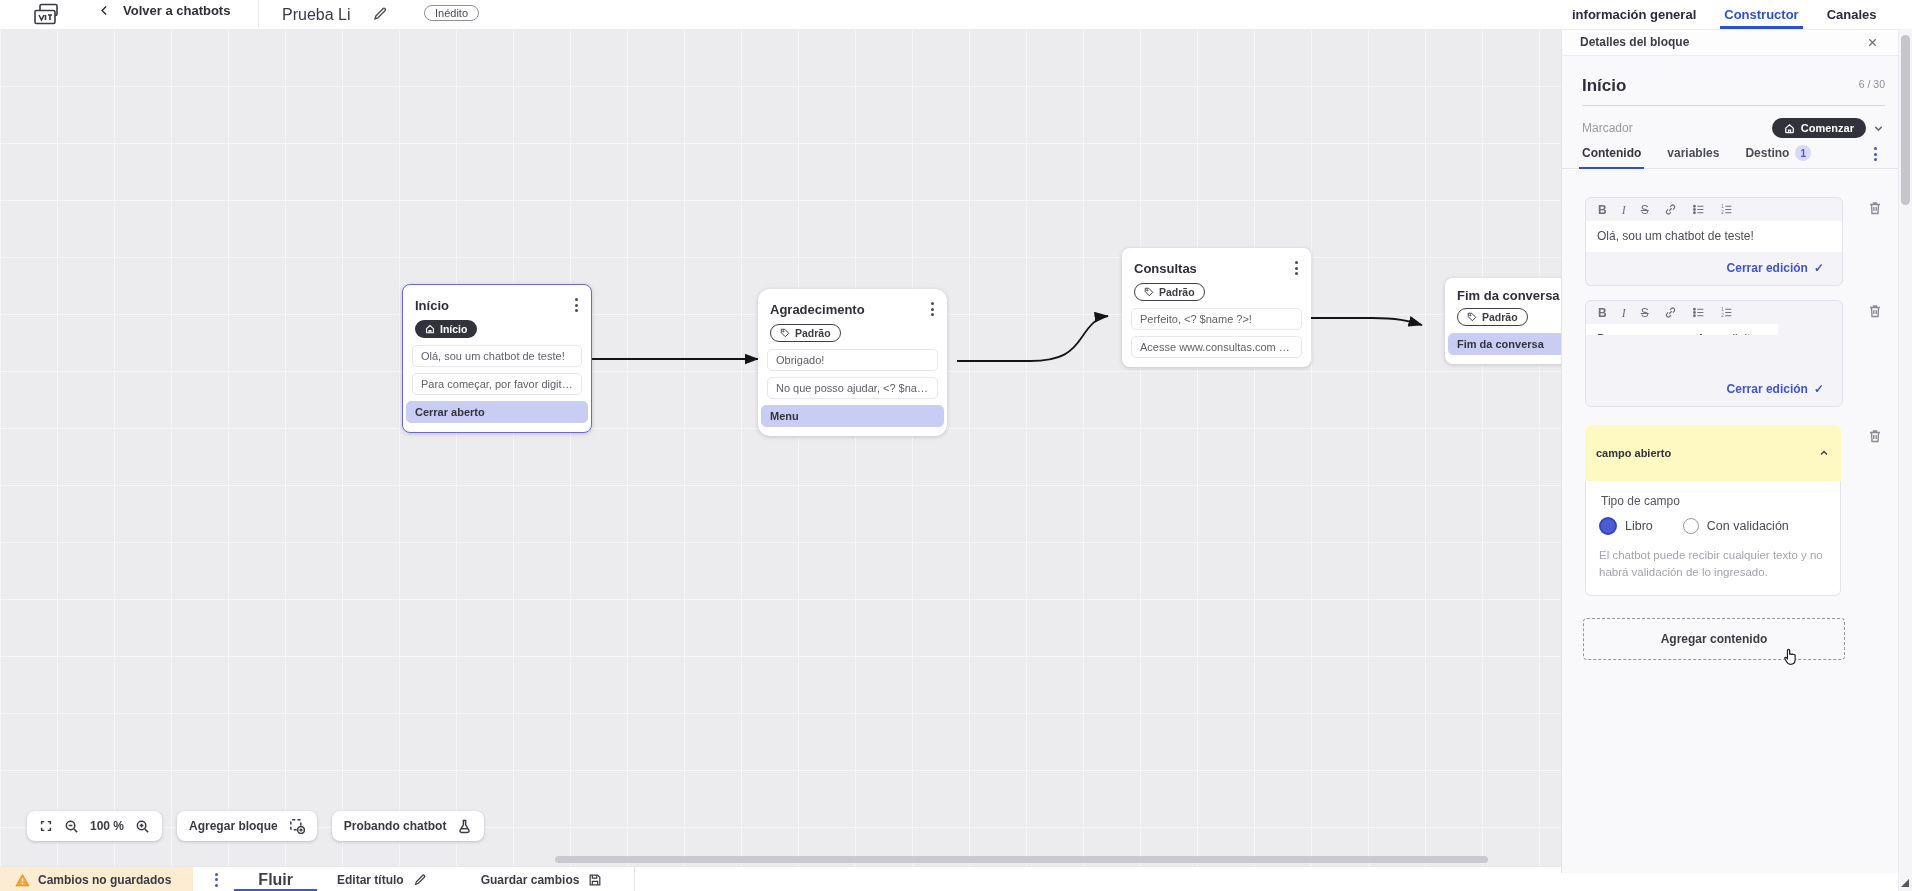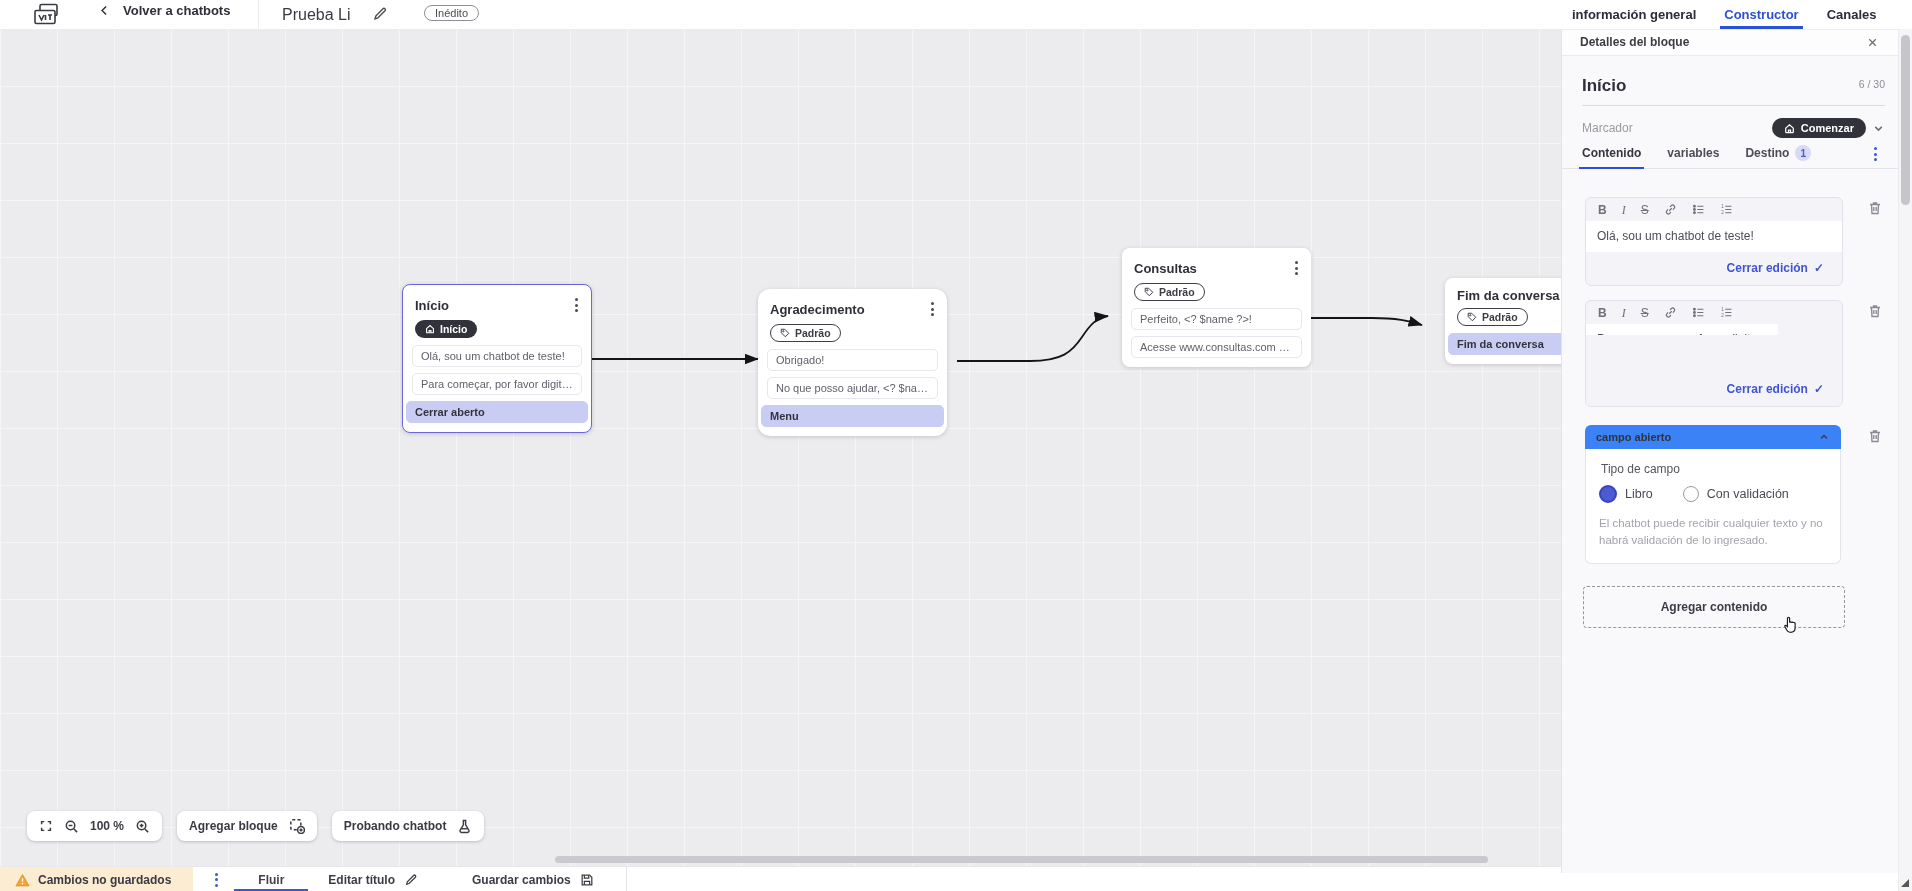--- a/index.html
+++ b/index.html
@@ -87,21 +87,21 @@
   .editor{margin-left:23px;width:256px;background:#f3f3f8;border:1px solid #e2e2ea;border-radius:6px;overflow:hidden;}
   .ed-toolbar{display:flex;align-items:center;gap:15px;padding:5px 12px;color:#70707c;}
   .ed-btn{background:none;border:none;color:#70707c;cursor:pointer;padding:0;font-size:12px;line-height:1;}
   .ed-text{background:#fff;padding:7px 11px;font-size:12px;color:#4c4c58;line-height:1.45;cursor:text;}
   .ed-footer{padding:8px 12px 9px;display:flex;justify-content:flex-end;align-items:center;gap:6px;}
   .close-edit{background:none;border:none;font:bold 12px "Liberation Sans",sans-serif;color:#4154d0;cursor:pointer;
               display:flex;align-items:center;gap:6px;}
   .trash-btn{position:absolute;right:16px;top:3px;background:none;border:none;color:#8b8b95;cursor:pointer;padding:0;}
 
   .openfield{margin-left:23px;width:256px;}
-  .of-header{background:#3b82f6;border-radius:6px 6px 0 0;padding:6px 11px;display:flex;align-items:center;
+  .of-header{background:#fef9c3;border-radius:6px 6px 0 0;padding:22px 11px;display:flex;align-items:center;
              justify-content:space-between;font-size:11px;font-weight:bold;color:#32323c;cursor:pointer;}
   .of-body{background:#fff;border:1px solid #e4e4ea;border-top:none;border-radius:0 0 6px 6px;padding:11px 13px 13px;}
   .of-type-label{font-size:12px;color:#55555f;margin:2px 0 9px 2px;}
   .radio-row{display:flex;align-items:center;gap:8px;font-size:12.5px;color:#4a4a55;}
   .radio{width:14px;height:14px;border-radius:50%;border:1.5px solid #9a9aa4;background:#fff;cursor:pointer;flex:none;}
   .radio.sel{border:2px solid #3545c0;background:#4d5ad1;}
   .radio-gap{width:14px;}
   .of-helper{margin-top:12px;font-size:11.5px;line-height:1.5;color:#a3a3ad;}
 
   .add-content{position:relative;margin:22px 18px 0 21px;height:42px;border:1.5px dashed #97979f;border-radius:4px;
@@ -113,21 +113,21 @@
   .vthumb{position:absolute;left:2px;top:6px;width:9px;height:170px;border-radius:5px;background:#c5c5cb;cursor:pointer;}
   .vcorner{position:absolute;left:2px;bottom:4px;width:0;height:0;border-left:8px solid transparent;border-bottom:8px solid #55555c;}
 
   
   .bottombar{position:absolute;left:0;top:866px;width:1561px;height:25px;background:#fff;
              border-top:1px solid #e8e8ec;display:flex;align-items:stretch;z-index:25;}
   .unsaved{display:flex;align-items:center;gap:8px;background:#fcecd2;padding:0 22px 0 15px;
            font-size:12px;font-weight:bold;color:#3a3a42;}
   .bottombar .kebab{align-self:center;margin-left:18px;}
   .bb-tab{position:relative;margin-left:12px;padding:0 24px;display:flex;align-items:center;
-          font-size:12px;font-weight:bold;color:#3f3f4a;cursor:pointer;background:none;border:none;}
+          font-size:16px;font-weight:bold;color:#3f3f4a;cursor:pointer;background:none;border:none;}
   .bb-tab.active::after{content:"";position:absolute;left:0;right:0;bottom:0;height:3px;background:#3d56d6;}
   .bb-item{margin-left:14px;display:flex;align-items:center;gap:9px;font-size:12px;font-weight:bold;
            color:#3c3c46;cursor:pointer;background:none;border:none;}
   .bb-item.save{margin-left:42px;}
   .bb-divider{width:1px;background:#e4e4e8;margin-left:26px;}
 </style>
 </head>
 <body>
 
 <div class="app">

